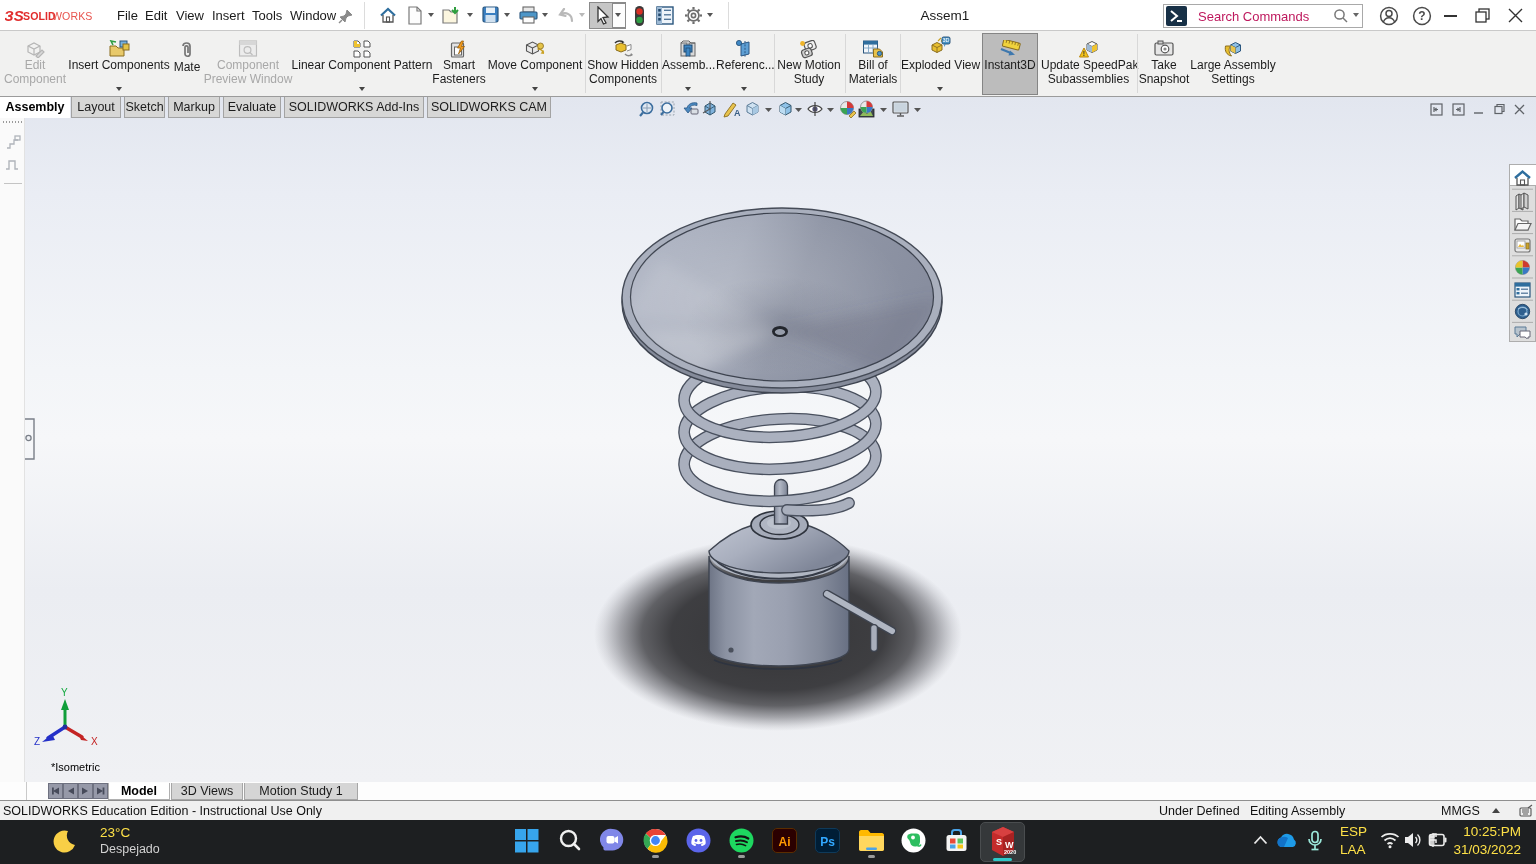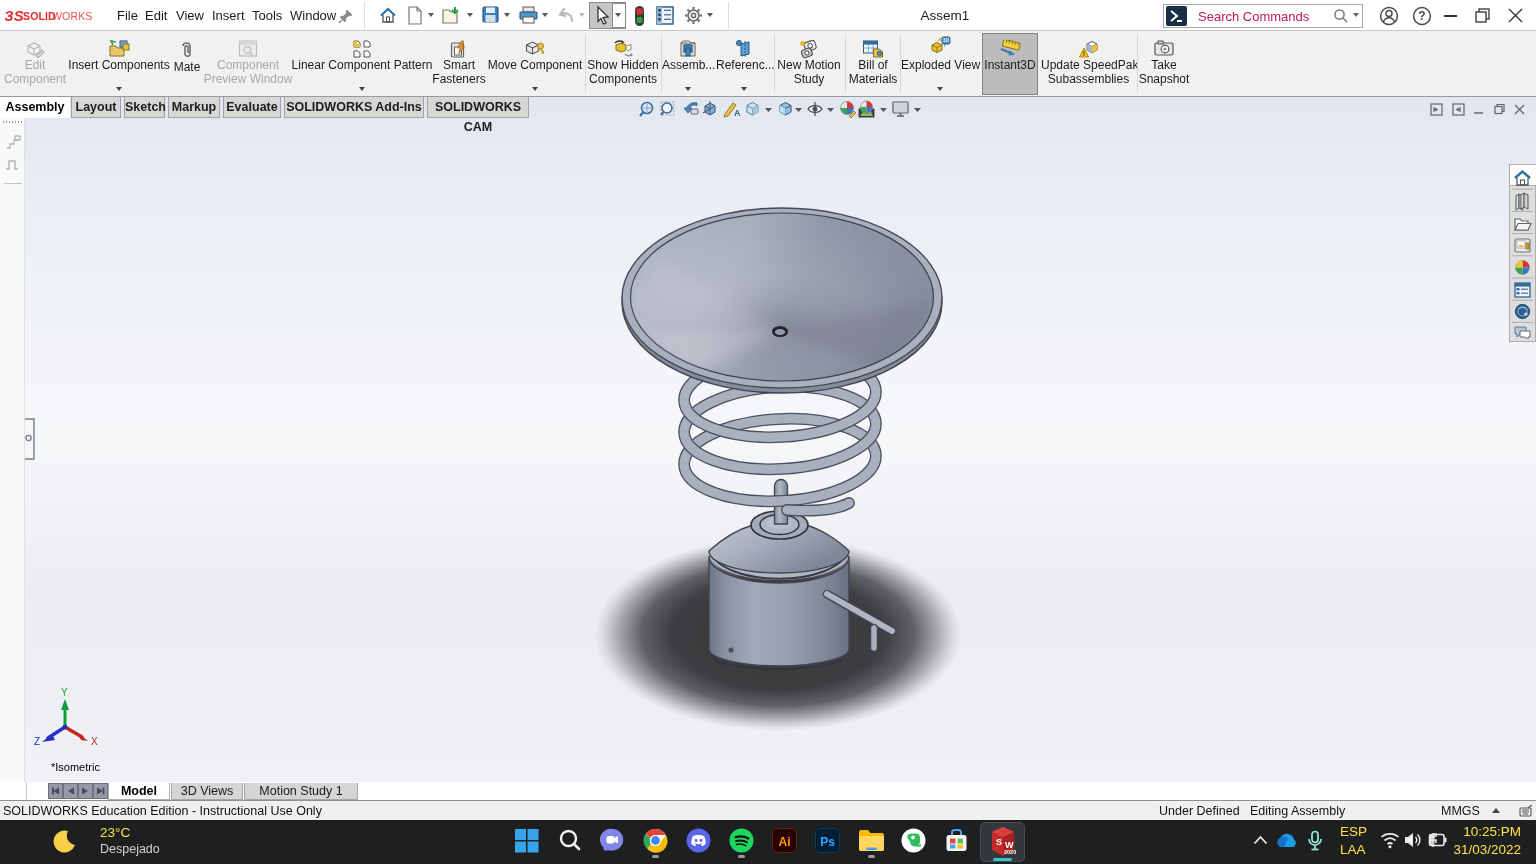--- a/index.html
+++ b/index.html
@@ -13,21 +13,21 @@
 
 #ribbon { left:0; top:31px; width:1536px; height:66px; background:#f1f1f0; border-bottom:1px solid #9b9b9b; }
 .rbtn { position:absolute; top:0; height:65px; text-align:center; font-size:12px; color:#1c1c1c; line-height:13.5px; white-space:nowrap; }
 .rbtn .ric { position:absolute; top:9px; left:50%; transform:translateX(-50%); }
 .rbtn .rlb { position:absolute; top:28px; width:100%; }
 .rbtn .rlb1 { position:absolute; top:28px; width:100%; }
 .rbtn .car { position:absolute; bottom:5px; left:50%; transform:translateX(-50%); width:0; height:0; border-left:3.5px solid transparent; border-right:3.5px solid transparent; border-top:4px solid #444; }
 .rdis { color:#a8a8a8; }
 .rsep { position:absolute; top:3px; height:59px; width:1px; background:#d8d8d8; }
 
-.ctab { z-index:30; position:absolute; top:97px; height:21px; background:#d7d7d6; border:1px solid #a3a3a3; border-top:none; font-size:12.5px; color:#1c1c1c; text-align:center; line-height:20px;font-weight:bold; }
+.ctab { z-index:30; position:absolute; top:97px; height:21px; background:#d7d7d6; border:1px solid #a3a3a3; border-top:none; font-size:12.5px; color:#1c1c1c; text-align:center; line-height:20px; }
 .ctab.active { background:#ffffff; border:none; font-weight:bold; color:#000; }
 
 #viewport { left:0; top:97px; width:1536px; height:685px;
   background:linear-gradient(180deg,#e2e6ef 0%,#eaedf4 14%,#f3f5f8 40%,#f6f7f9 50%,#ebedf2 72%,#f0f1f4 100%); }
 #leftstrip { left:0; top:21px; width:25px; height:664px; background:#fafafa; border-right:1px solid #e2e2e2; }
 
 #sheetbar { left:0; top:782px; width:1536px; height:18px; background:#fdfdfd; }
 #statusbar { left:0; top:800px; width:1536px; height:20px; background:#f0f0f0; border-top:1px solid #8f8f8f; font-size:12.5px; color:#111; }
 #taskbar { left:0; top:820px; width:1536px; height:44px; background:#1d1f21; }
 .stab { position:absolute; top:1px; height:17px; background:#d5d5d5; border:1px solid #a6a6a6; border-top:none; font-size:12.5px; color:#1a1a1a; text-align:center; line-height:16px; }
@@ -336,29 +336,38 @@
   <div class="rsep" style="left:1137px"></div>
   <div class="rbtn" style="left:1138px;width:52px">
     <svg class="ric" width="20" height="16" viewBox="0 0 20 16">
         <rect x="1" y="3" width="18" height="12" rx="1.5" fill="#e6e6e6" stroke="#555" stroke-width="1.2"></rect>
         <rect x="4" y="1" width="5" height="3" fill="#cfcfcf" stroke="#555" stroke-width="1"></rect>
         <circle cx="11" cy="9" r="3.8" fill="#fff" stroke="#555" stroke-width="1.2"></circle>
         <circle cx="11" cy="9" r="1.6" fill="#888"></circle>
       </svg>
     <div class="rlb">Take<br>Snapshot</div>
   </div>
+  <div class="rbtn" style="left:1190px;width:86px">
+    <svg class="ric" width="19" height="18" viewBox="0 0 19 18">
+        <path d="M2,6 C1,11 3,15 8,16 C5,12 5,9 7,6 Z" fill="#e8bf2f" stroke="#8a6d1f" stroke-width="1"></path>
+        <path d="M7,5 L12,2.5 L17,5 L17,11 L12,13.5 L7,11 Z" fill="#8fc0e4" stroke="#2a567e" stroke-width="1"></path>
+        <path d="M7,5 L12,7.5 L17,5 M12,7.5 L12,13.5" fill="none" stroke="#2a567e" stroke-width="0.9"></path>
+        <path d="M7,5 L12,7.5 L12,13.5 L7,11 Z" fill="#e8c34c"></path>
+      </svg>
+    <div class="rlb">Large Assembly<br>Settings</div>
+  </div>
 </div>
 
 <div class="ctab active" style="left:0px;width:70px">Assembly</div>
 <div class="ctab" style="left:71px;width:50px">Layout</div>
 <div class="ctab" style="left:124px;width:41px">Sketch</div>
 <div class="ctab" style="left:168px;width:52px">Markup</div>
 <div class="ctab" style="left:223px;width:58px">Evaluate</div>
 <div class="ctab" style="left:284px;width:140px">SOLIDWORKS Add-Ins</div>
-<div class="ctab" style="left:427px;width:102px">SOLIDWORKS CAM</div>
+<div class="ctab" style="left:427px;width:124px">SOLIDWORKS CAM</div>
 <div class="abs" id="viewport">
   <div class="abs" id="leftstrip"></div>
 
   <div class="abs" style="left:3px;top:24px;width:20px;height:2px;background:repeating-linear-gradient(90deg,#9a9a9a 0 1.5px,transparent 1.5px 3px)"></div>
   <svg class="abs" style="left:5px;top:38px" width="17" height="16" viewBox="0 0 17 16">
       <g fill="none" stroke="#b0b4ba" stroke-width="1.3">
         <path d="M2,13 L5,13 L5,9 L9,9 L9,5 L13,5"></path>
         <rect x="10" y="1" width="5" height="4"></rect>
       </g>
     </svg>

